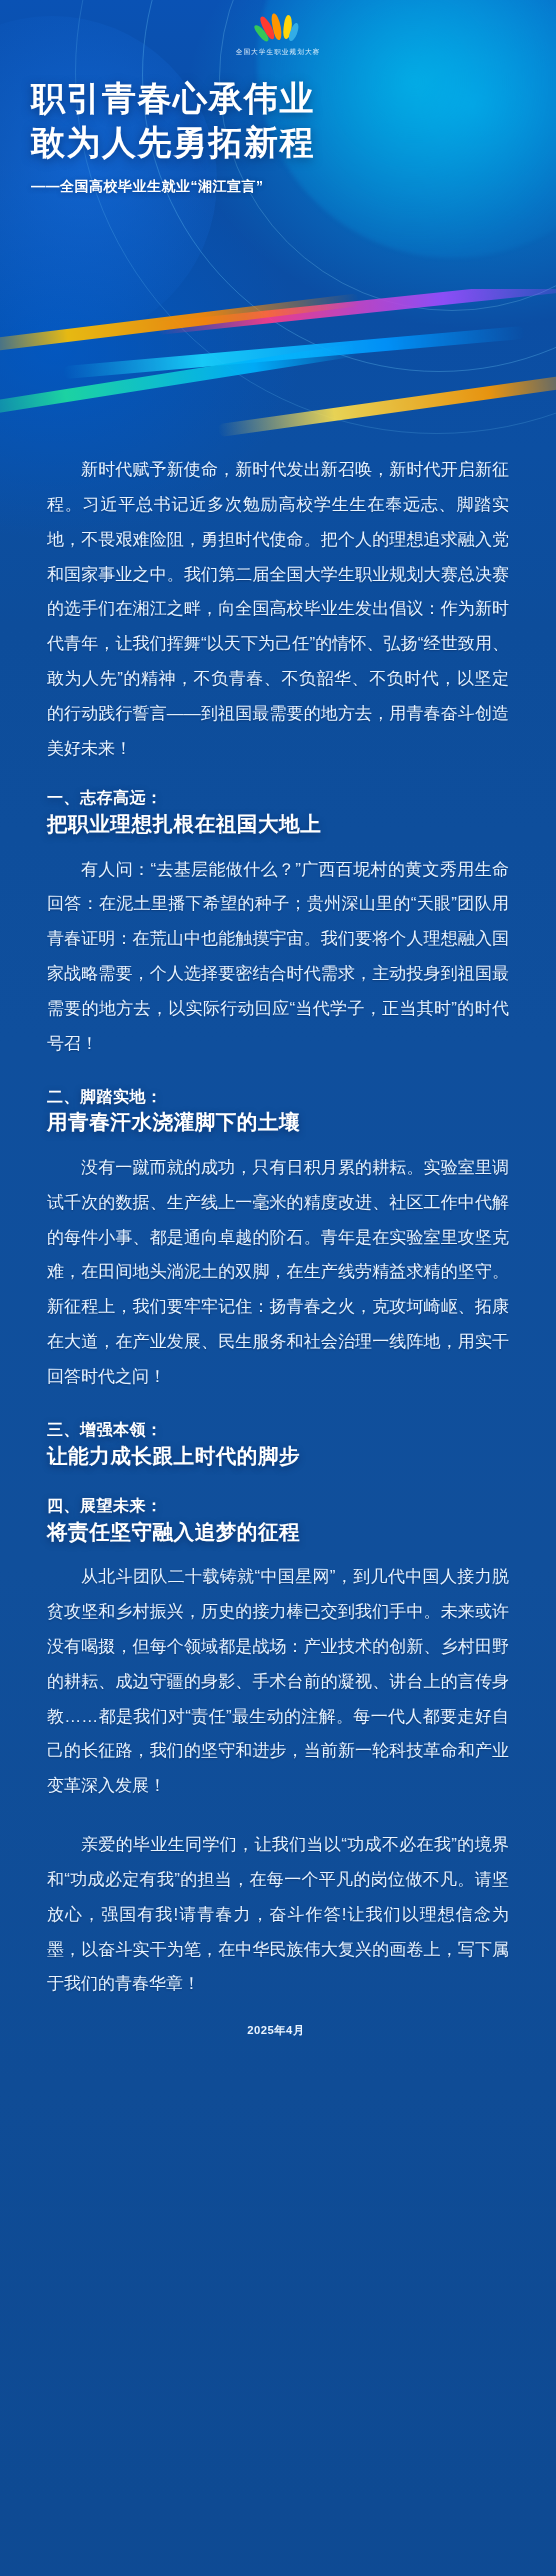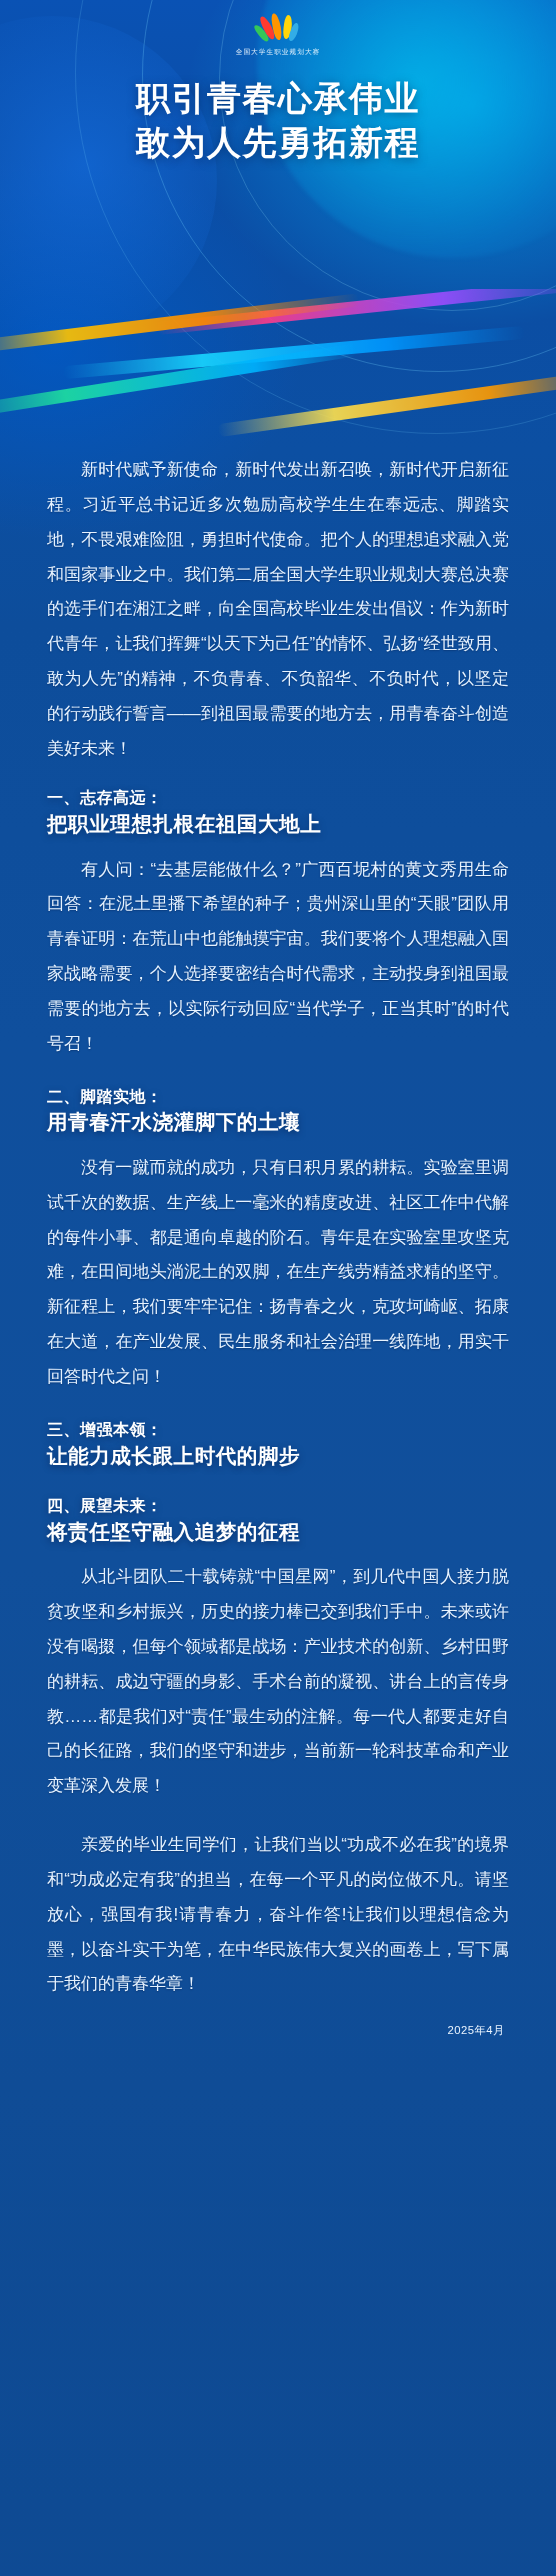--- a/index.html
+++ b/index.html
@@ -105,21 +105,21 @@
     letter-spacing: 1px;
     color: #eaf6ff;
     opacity: .95;
   }
 
   
   .header {
     position: absolute;
     top: 77px;
     left: 0; right: 0;
-    text-align: center;
+    text-align: left;
     padding: 0 31px;
     box-sizing: border-box;
   }
   .title-line {
     font-family: "Liberation Serif", serif;
     font-weight: bold;
     font-size: 34px;
     line-height: 1.28;
     color: #ffffff;
     letter-spacing: 1.5px;
@@ -170,25 +170,26 @@
   }
   .sh-line.second {
     font-size: 20.6px;
   }
 
   .sign-off {
     margin-top: 18px;
   }
   .date {
     margin-top: 17.5px;
-    text-align: right;
+    text-align: center;
     color: #eaf4ff;
     font-size: 11.3px;
     padding-right: 4.1px;
     letter-spacing: 0.5px;
+    font-weight: bold;
   }
 </style>
 </head>
 <body>
 
 <div class="page">
 
   <div class="top-deco">
     <div class="glow-b"></div>
     <div class="glow-a"></div>
@@ -211,20 +212,21 @@
         <i class="lm2"></i>
         <i class="lm3"></i>
         <i class="lm5"></i>
     </div>
     <div class="logo-text">全国大学生职业规划大赛</div>
   </div>
 
   <div class="header">
     <div class="title-line">职引青春心承伟业</div>
     <div class="title-line">敢为人先勇拓新程</div>
+    <div class="subtitle">——全国高校毕业生就业“湘江宣言”</div>
   </div>
 
   <div class="content">
 
     <p class="para">新时代赋予新使命，新时代发出新召唤，新时代开启新征程。习近平总书记近多次勉励高校学生生在奉远志、脚踏实地，不畏艰难险阻，勇担时代使命。把个人的理想追求融入党和国家事业之中。我们第二届全国大学生职业规划大赛总决赛的选手们在湘江之畔，向全国高校毕业生发出倡议：作为新时代青年，让我们挥舞“以天下为己任”的情怀、弘扬“经世致用、敢为人先”的精神，不负青春、不负韶华、不负时代，以坚定的行动践行誓言——到祖国最需要的地方去，用青春奋斗创造美好未来！</p>
 
     <div class="section">
       <div class="section-head">
         <div class="sh-line">一、志存高远：</div>
         <div class="sh-line second">把职业理想扎根在祖国大地上</div>

